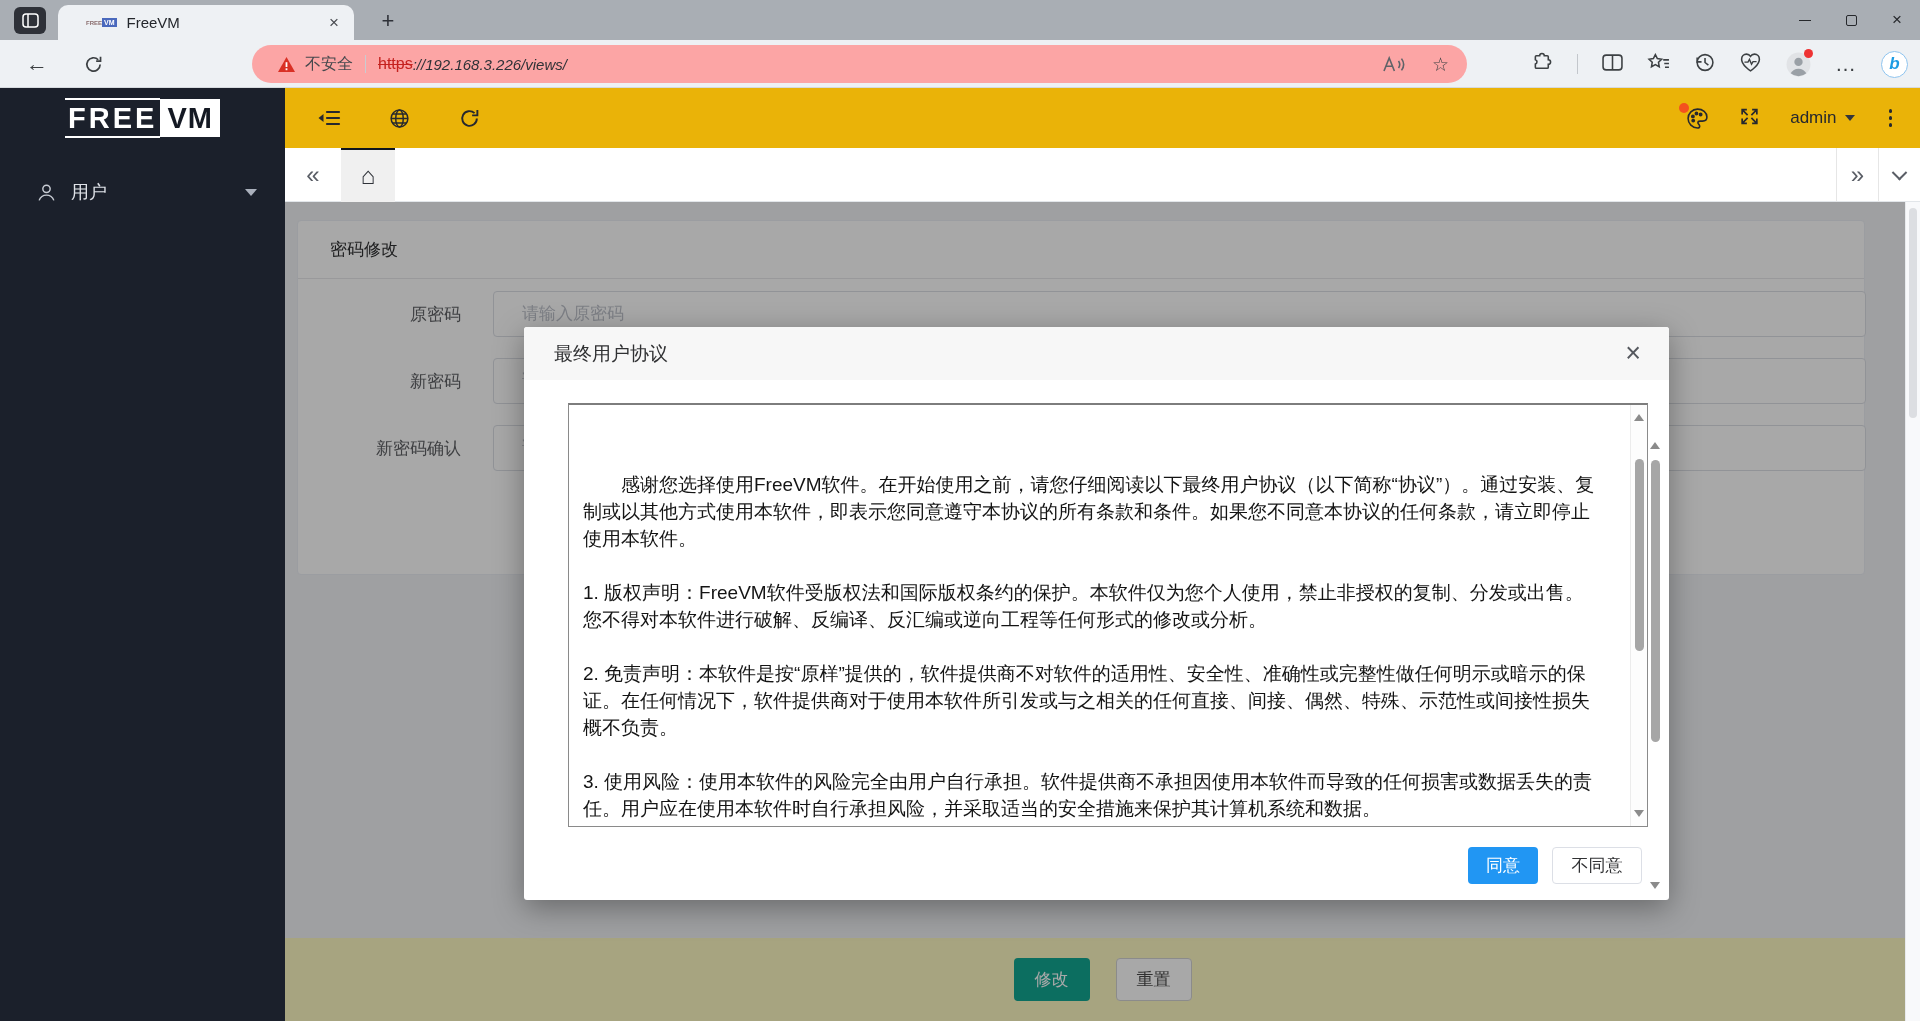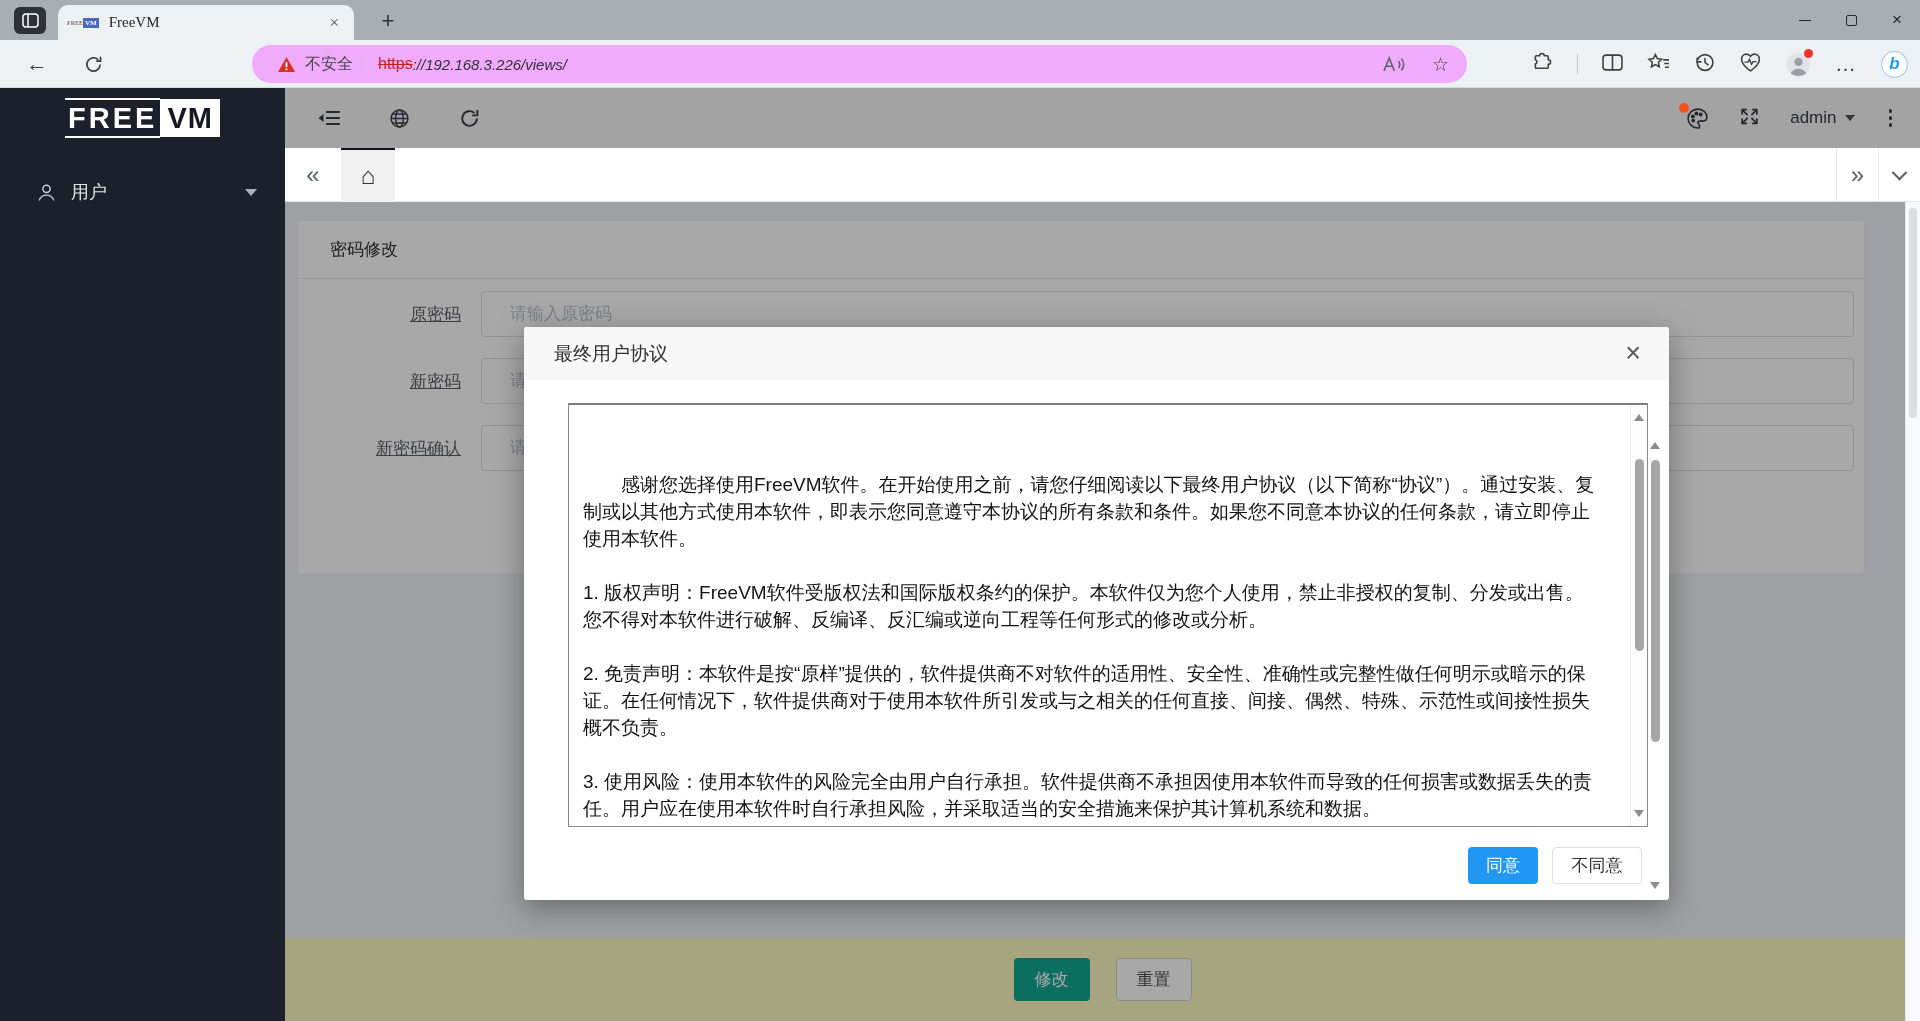--- a/index.html
+++ b/index.html
@@ -2,36 +2,36 @@
 <html><head>
 <meta charset="utf-8">
 <style>
   * { margin:0; padding:0; box-sizing:border-box; }
   body { font-family:"Liberation Sans","DejaVu Sans",sans-serif; background:#666; }
   .screen { position:relative; width:1920px; height:1021px; overflow:hidden; background:#fff; }
 
   
   .tabbar { position:absolute; left:0; top:0; width:1920px; height:40px; background:#a9aeb4; }
   .tab-actions { position:absolute; left:14px; top:7px; width:32px; height:27px; background:#2e3138; border-radius:6px; display:flex; align-items:center; justify-content:center; }
-  .br-tab { position:absolute; left:58px; top:5px; width:296px; height:35px; background:#eef1f4; border-radius:10px 10px 0 0; display:flex; align-items:center; padding:0 12px 0 9px;font-family:Liberation Serif, serif; }
+  .br-tab { position:absolute; left:58px; top:5px; width:296px; height:35px; background:#eef1f4; border-radius:10px 10px 0 0; display:flex; align-items:center; padding:0 12px 0 28px; }
   .favicon { display:inline-flex; align-items:center; height:12px; margin-right:10px; }
   .favicon .f1 { font-size:6px; color:#8a6d6d; letter-spacing:0; font-weight:700; }
   .favicon .f2 { font-size:7px; color:#fff; background:#4a69bd; padding:1px 2px; font-weight:700; }
   .tab-title { font-size:15px; color:#24272c; flex:1; }
   .tab-close { font-size:17px; color:#4a4d52; cursor:default; padding:0 3px; }
   .new-tab { position:absolute; left:372px; top:6px; width:32px; height:30px; display:flex; align-items:center; justify-content:center; font-size:22px; color:#2e3138; }
   .win-controls { position:absolute; right:0; top:0; height:40px; display:flex; }
   .win-btn { width:46px; height:40px; display:flex; align-items:center; justify-content:center; color:#26282c; font-size:17px; }
   .win-min-glyph { width:12px; height:0; border-top:1.6px solid #26282c; display:block; }
   .win-max-glyph { width:11px; height:11px; border:1.4px solid #26282c; border-radius:2px; display:block; }
 
   .toolbar { position:absolute; left:0; top:40px; width:1920px; height:48px; background:#eef1f4; border-bottom:1px solid #d6dade; }
   .nav-back { position:absolute; left:20px; top:8px; width:34px; height:32px; font-size:22px; color:#3c4043; display:flex; align-items:center; justify-content:center; }
   .nav-refresh { position:absolute; left:76px; top:8px; width:34px; height:32px; display:flex; align-items:center; justify-content:center; }
-  .addr-pill { position:absolute; left:252px; top:5px; width:1215px; height:38px; background:#f0abfc; border-radius:19px; display:flex; align-items:center; padding:0 18px 0 26px; }
+  .addr-pill { position:absolute; left:252px; top:5px; width:1215px; height:38px; background:#fca5a5; border-radius:19px; display:flex; align-items:center; padding:0 18px 0 26px; }
   .sec-label { font-size:16px; color:#45484d; margin:0 12px 0 10px; }
   .addr-sep { width:1px; height:18px; background:#c9ccd1; margin-right:12px; }
   .url-protocol { font-size:16px; color:#c5221f; text-decoration:line-through; }
   .url-rest { font-size:15px; color:#2f3237;font-style:italic; }
   .pill-spacer { flex:1; }
   .pill-icon { margin-left:26px; display:flex; align-items:center; }
   .glyph-star { font-size:19px; color:#3c4043; }
   .tb-right { position:absolute; right:12px; top:0; height:48px; display:flex; align-items:center; gap:24px; }
   .tb-sep { width:1px; height:20px; background:#c3c7cc; }
   .avatar-wrap { position:relative; display:flex; }
@@ -41,21 +41,21 @@
 
   
   .sidebar { position:absolute; left:0; top:88px; width:285px; height:933px; background:#1b202b; }
   .logo { height:60px; display:flex; align-items:center; justify-content:center; }
   .logo-free { color:#fff; font-size:29px; font-weight:600; letter-spacing:3px; border-top:2px solid #fff; border-bottom:2px solid #fff; padding:0 3px; line-height:1.25; }
   .logo-vm { color:#141923; background:#fff; font-size:29px; font-weight:700; letter-spacing:1px; padding:1px 7px; line-height:1.25; }
   .menu-item { margin-top:16px; height:56px; display:flex; align-items:center; padding:0 28px 0 36px; color:#dfe2e8; font-size:18px;justify-content:center; }
   .menu-item .label { margin-left:14px; }
   .caret-down { margin-left:auto; width:0; height:0; border-left:6px solid transparent; border-right:6px solid transparent; border-top:7px solid #aab0bc; }
 
-  .app-header { position:absolute; left:285px; top:88px; width:1635px; height:60px; background:#a3a3a3; }
+  .app-header { position:absolute; left:285px; top:88px; width:1635px; height:60px; background:#eab308; }
   .hd-icon { position:absolute; top:0; width:44px; height:60px; display:flex; align-items:center; justify-content:center; }
   .hd-right { position:absolute; right:24px; top:0; height:60px; display:flex; align-items:center; gap:30px; }
   .palette-wrap { position:relative; display:flex; }
   .palette-badge { position:absolute; left:-7px; top:-4px; width:10px; height:10px; border-radius:50%; background:#f4511e; }
   .admin { display:flex; align-items:center; gap:8px; font-size:17px; color:#26282e; }
   .admin-caret { width:0; height:0; border-left:5px solid transparent; border-right:5px solid transparent; border-top:6px solid #33363c; }
   .kebab { display:flex; flex-direction:column; gap:3.5px; padding:4px; }
   .kebab i { width:3.5px; height:3.5px; border-radius:50%; background:#26282e; }
 
   .tab-strip { position:absolute; left:285px; top:148px; width:1635px; height:54px; background:#fff; border-bottom:1px solid #e2e6ea; }
@@ -64,21 +64,21 @@
   .ts-fwd { position:absolute; right:42px; top:0; width:42px; height:54px; border-left:1px solid #e6e6e6; display:flex; align-items:center; justify-content:center; font-size:24px; color:#5a5e66; }
   .ts-more { position:absolute; right:0; top:0; width:42px; height:54px; border-left:1px solid #e6e6e6; display:flex; align-items:center; justify-content:center; }
   .chev-down { width:11px; height:11px; border-right:2px solid #5a5e66; border-bottom:2px solid #5a5e66; transform:rotate(45deg) translate(-2px,-2px); }
 
   
   .content { position:absolute; left:285px; top:202px; width:1635px; height:819px; background:#f1f3f6; }
   .card { position:absolute; left:12px; top:18px; width:1568px; height:355px; background:#fff; border:1px solid #ebeef5; border-radius:4px; }
   .card-title { padding:17px 32px; font-size:17px; color:#303133; border-bottom:1px solid #e9e9eb; }
   .form-row { position:absolute; left:32px; display:flex; align-items:center; }
   .form-row.r1 { top:70px; } .form-row.r2 { top:137px; } .form-row.r3 { top:204px; }
-  .form-label { width:131px; text-align:right; margin-right:20px; font-size:17px; color:#606266;text-decoration:underline; }
+  .form-label { width:131px; text-align:right; margin-right:32px; font-size:17px; color:#606266; }
   .form-input { width:1373px; height:46px; border:1px solid #dcdfe6; border-radius:4px; background:#fff; font-size:17px; color:#303133; padding:0 28px; outline:none; font-family:inherit; }
   .form-input::placeholder { color:#bfc3cc; }
   .footer-bar { position:absolute; left:0; bottom:0; width:1635px; height:83px; background:#fef9c3; display:flex; align-items:center; justify-content:center; gap:26px; }
   .btn { height:43px; border-radius:4px; font-size:17px; display:flex; align-items:center; justify-content:center; font-family:inherit; border:none; }
   .btn-submit { width:76px; background:#13a792; color:#fff; }
   .btn-reset { width:76px; background:#fff; border:1px solid #d4d4d4; color:#4a4a4a; }
 
   .overlay { position:absolute; inset:0; background:rgba(0,0,0,0.34); z-index:5; }
   .page-scrollbar { position:absolute; right:0; top:0; width:15px; height:819px; background:#f8f9fb; border-left:1px solid #e8eaed; z-index:6; }
   .page-scroll-thumb { position:absolute; left:3px; top:6px; width:8px; height:210px; background:#dcdee2; border-radius:4px; }

